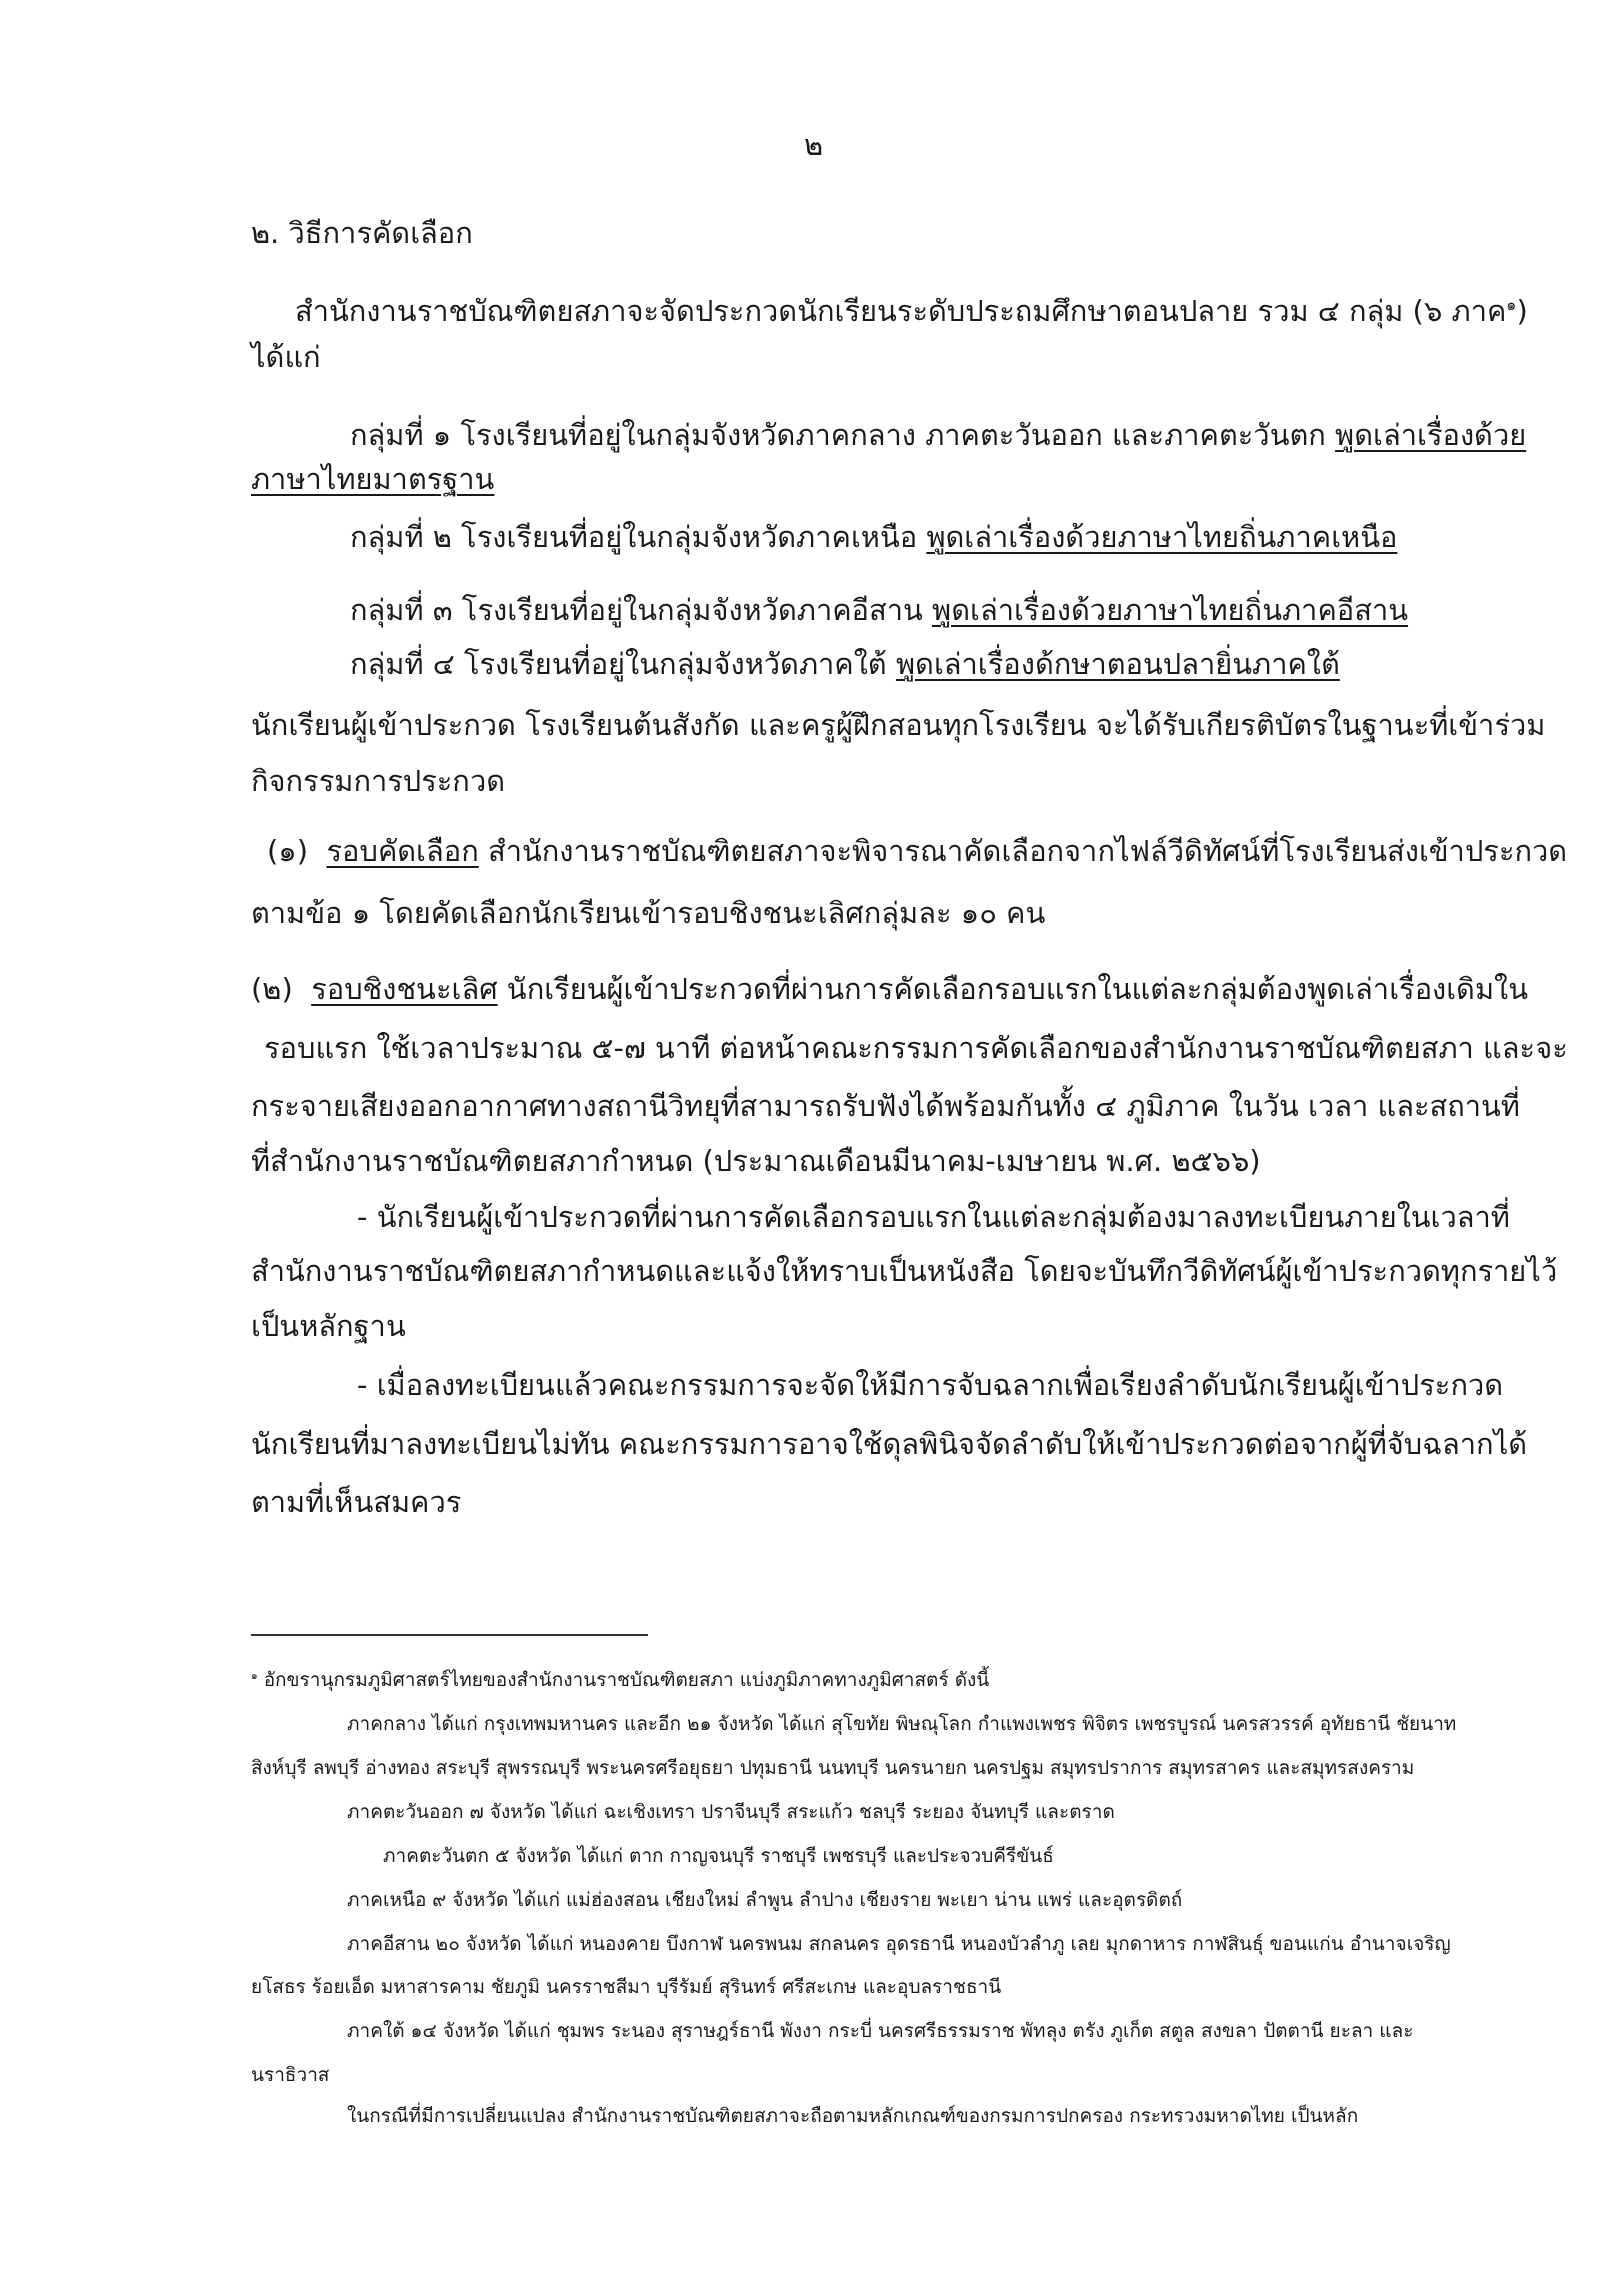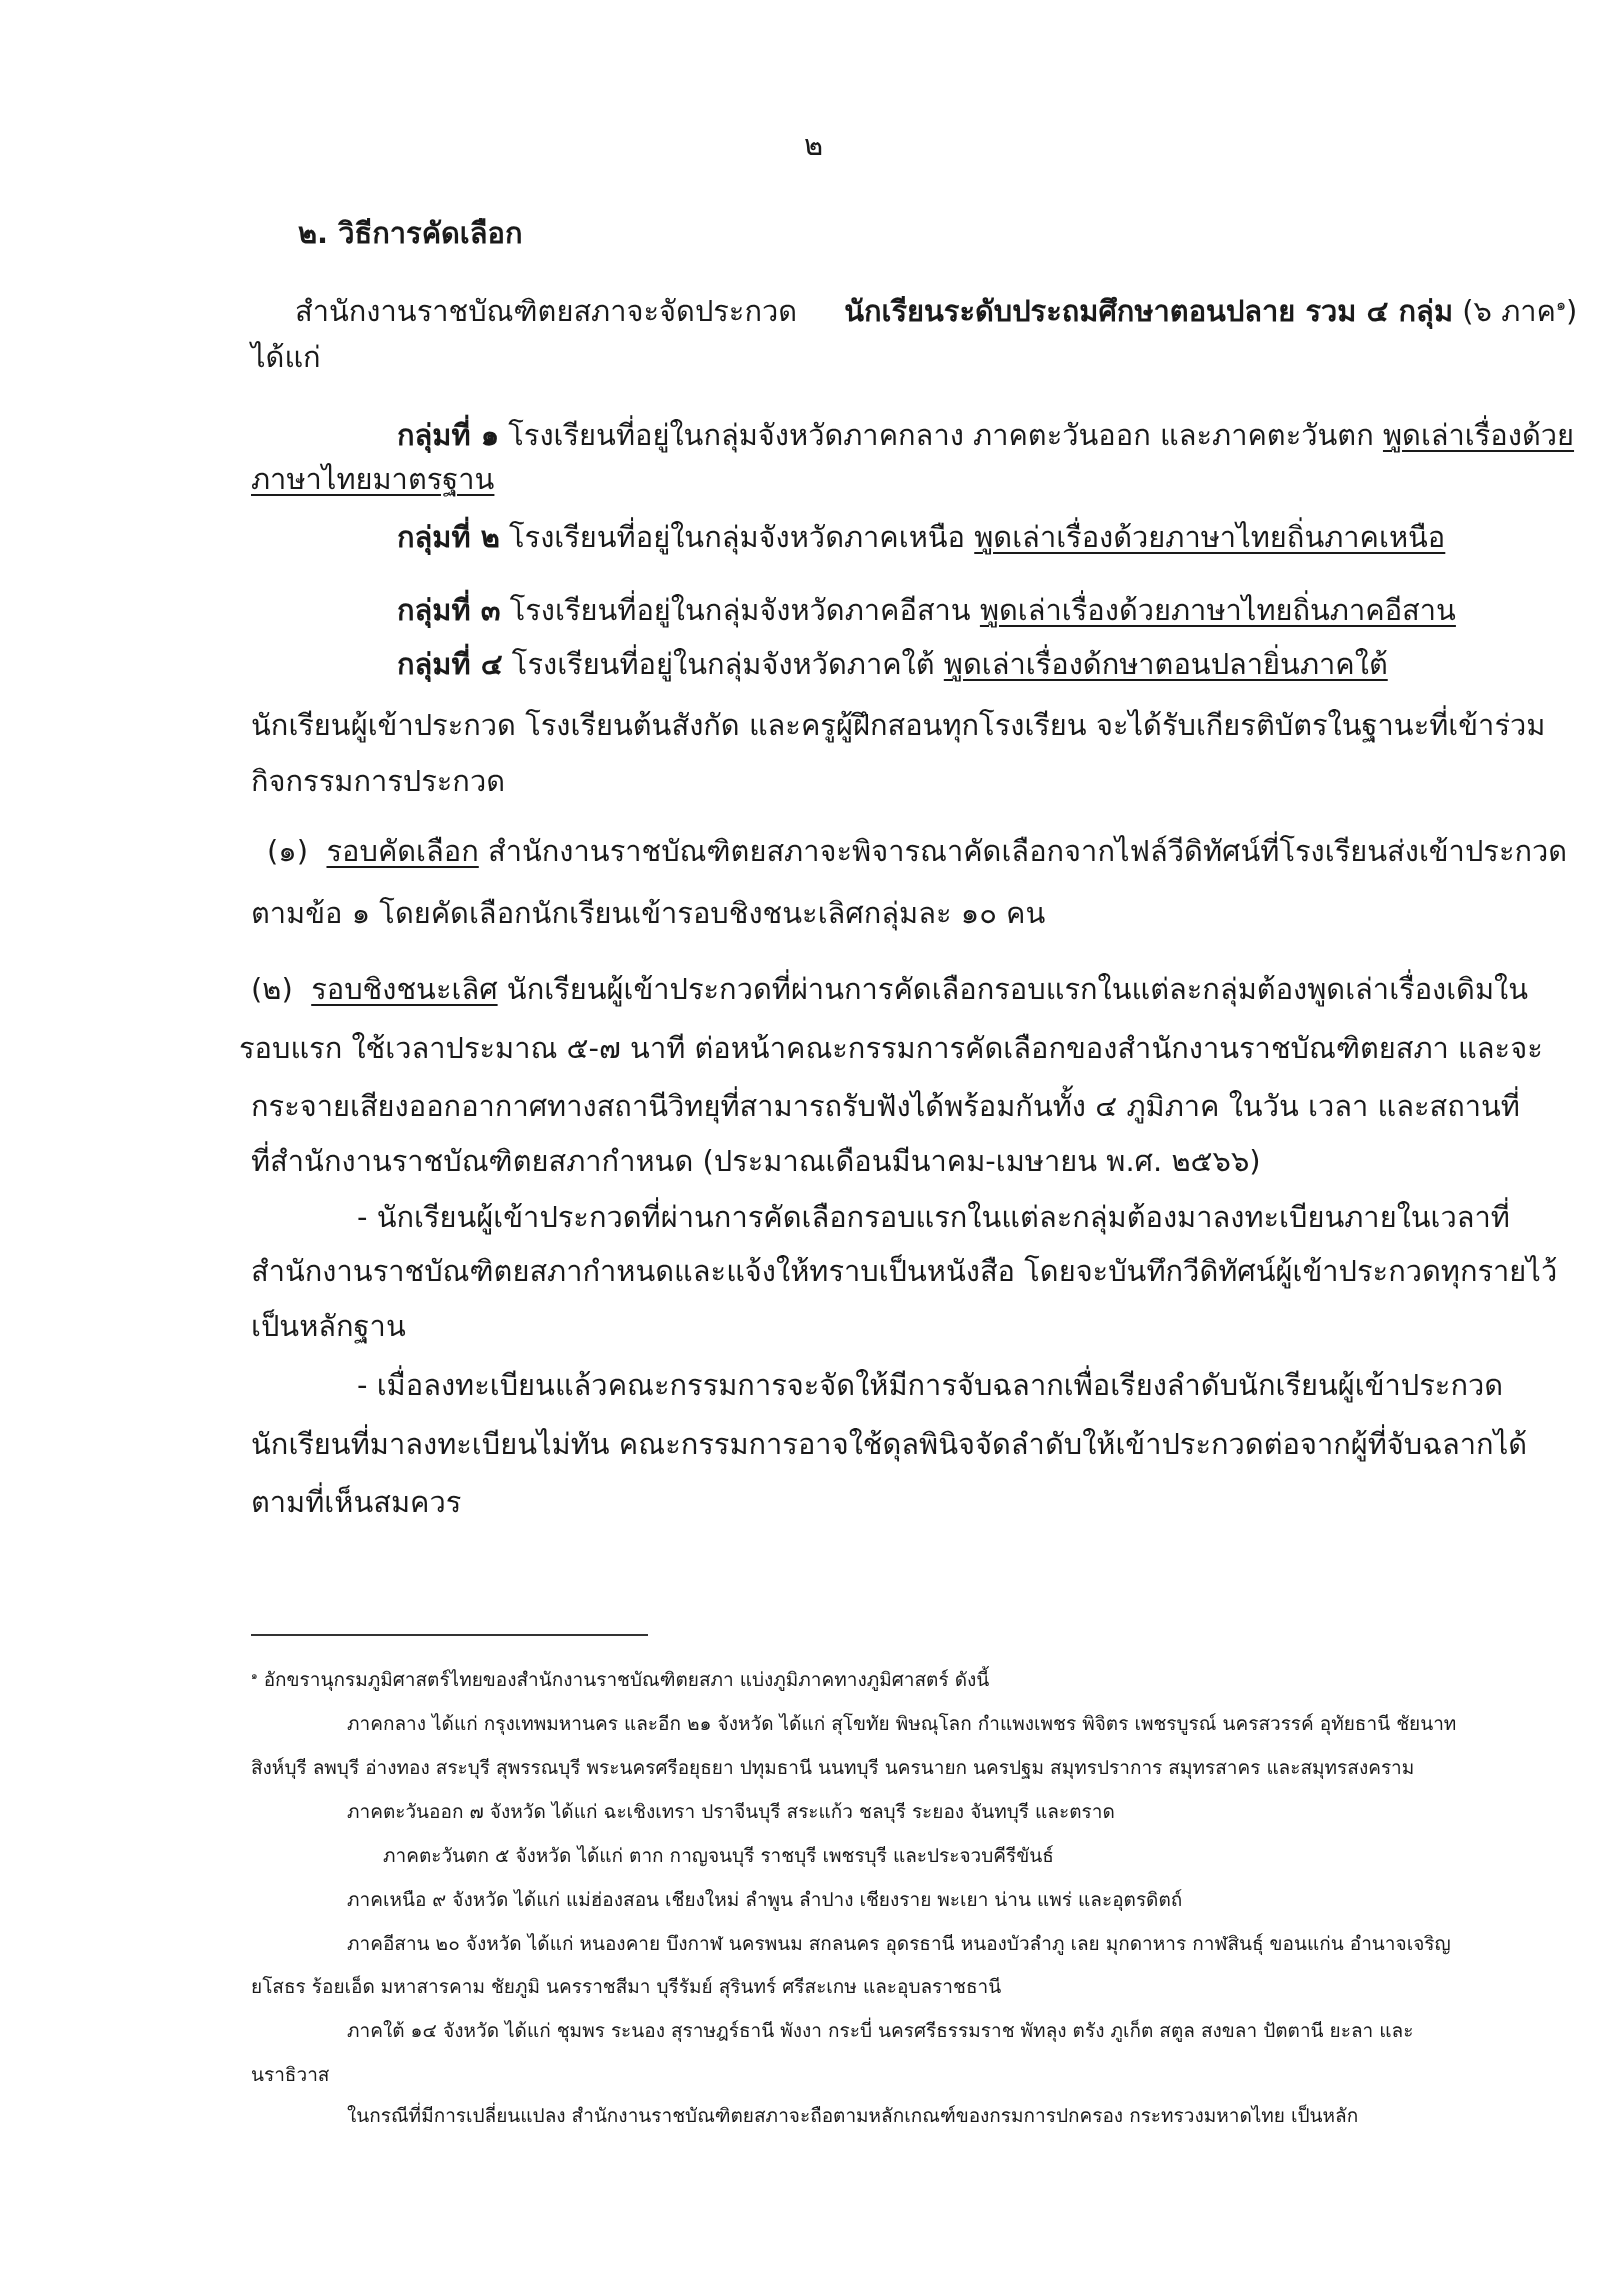--- a/index.html
+++ b/index.html
@@ -1,21 +1,21 @@
 <!DOCTYPE html>
 <html style="font-size:10.5px"><head>
 <meta charset="utf-8">
 <style>
   html, body { margin: 0; padding: 0; background: #ffffff; }
   body { width: 1623px; height: 2295px; position: relative; overflow: hidden;
          font-family: "DejaVu Sans", "Liberation Sans", sans-serif; color: #1a1a1a; }
   .line { position: absolute; white-space: nowrap; line-height: 1; }
   .body { font-size: 29px; }
   .fn { font-size: 19px; }
-  .b { font-weight: bold; margin-left: 47px; }
+  .b { font-weight: normal; }
   .u { text-decoration: underline; text-underline-offset: 5.2px; text-decoration-thickness: 2px; }
   .sup { font-size: 0.55em; vertical-align: super; }
   .rule { position: absolute; left: 251px; top: 1634px; width: 397px; height: 2px; background: #333; }
 </style>
 </head>
 <body>
 
 <div>
 
   <div class="line body" style="left:804px; top:131px;">๒</div>
@@ -48,21 +48,21 @@
   <div class="line body" style="left:251px; top:767px;">กิจกรรมการประกวด</div>
 
   <div class="line body" style="left:267px; top:837px;">
     <span>(๑)</span>&nbsp;&nbsp;<span class="u">รอบคัดเลือก</span><span> สำนักงานราชบัณฑิตยสภาจะพิจารณาคัดเลือกจากไฟล์วีดิทัศน์ที่โรงเรียนส่งเข้าประกวด</span>
   </div>
   <div class="line body" style="left:251px; top:899px;">ตามข้อ ๑ โดยคัดเลือกนักเรียนเข้ารอบชิงชนะเลิศกลุ่มละ ๑๐ คน</div>
 
   <div class="line body" style="left:251px; top:975px;">
     <span>(๒)</span>&nbsp;&nbsp;<span class="u">รอบชิงชนะเลิศ</span><span> นักเรียนผู้เข้าประกวดที่ผ่านการคัดเลือกรอบแรกในแต่ละกลุ่มต้องพูดเล่าเรื่องเดิมใน</span>
   </div>
-  <div class="line body" style="left:239px; top:1034px;">รอบแรก ใช้เวลาประมาณ ๕-๗ นาที ต่อหน้าคณะกรรมการคัดเลือกของสำนักงานราชบัณฑิตยสภา และจะ</div>
+  <div class="line body" style="left:264px; top:1034px;">รอบแรก ใช้เวลาประมาณ ๕-๗ นาที ต่อหน้าคณะกรรมการคัดเลือกของสำนักงานราชบัณฑิตยสภา และจะ</div>
   <div class="line body" style="left:251px; top:1092px;">กระจายเสียงออกอากาศทางสถานีวิทยุที่สามารถรับฟังได้พร้อมกันทั้ง ๔ ภูมิภาค ในวัน เวลา และสถานที่</div>
   <div class="line body" style="left:251px; top:1147px;">ที่สำนักงานราชบัณฑิตยสภากำหนด (ประมาณเดือนมีนาคม-เมษายน พ.ศ. ๒๕๖๖)</div>
 
   <div class="line body" style="left:357px; top:1203px;">- นักเรียนผู้เข้าประกวดที่ผ่านการคัดเลือกรอบแรกในแต่ละกลุ่มต้องมาลงทะเบียนภายในเวลาที่</div>
   <div class="line body" style="left:251px; top:1257px;">สำนักงานราชบัณฑิตยสภากำหนดและแจ้งให้ทราบเป็นหนังสือ โดยจะบันทึกวีดิทัศน์ผู้เข้าประกวดทุกรายไว้</div>
   <div class="line body" style="left:251px; top:1312px;">เป็นหลักฐาน</div>
 
   <div class="line body" style="left:357px; top:1371px;">- เมื่อลงทะเบียนแล้วคณะกรรมการจะจัดให้มีการจับฉลากเพื่อเรียงลำดับนักเรียนผู้เข้าประกวด</div>
   <div class="line body" style="left:251px; top:1430px;">นักเรียนที่มาลงทะเบียนไม่ทัน คณะกรรมการอาจใช้ดุลพินิจจัดลำดับให้เข้าประกวดต่อจากผู้ที่จับฉลากได้</div>
   <div class="line body" style="left:251px; top:1488px;">ตามที่เห็นสมควร</div>

